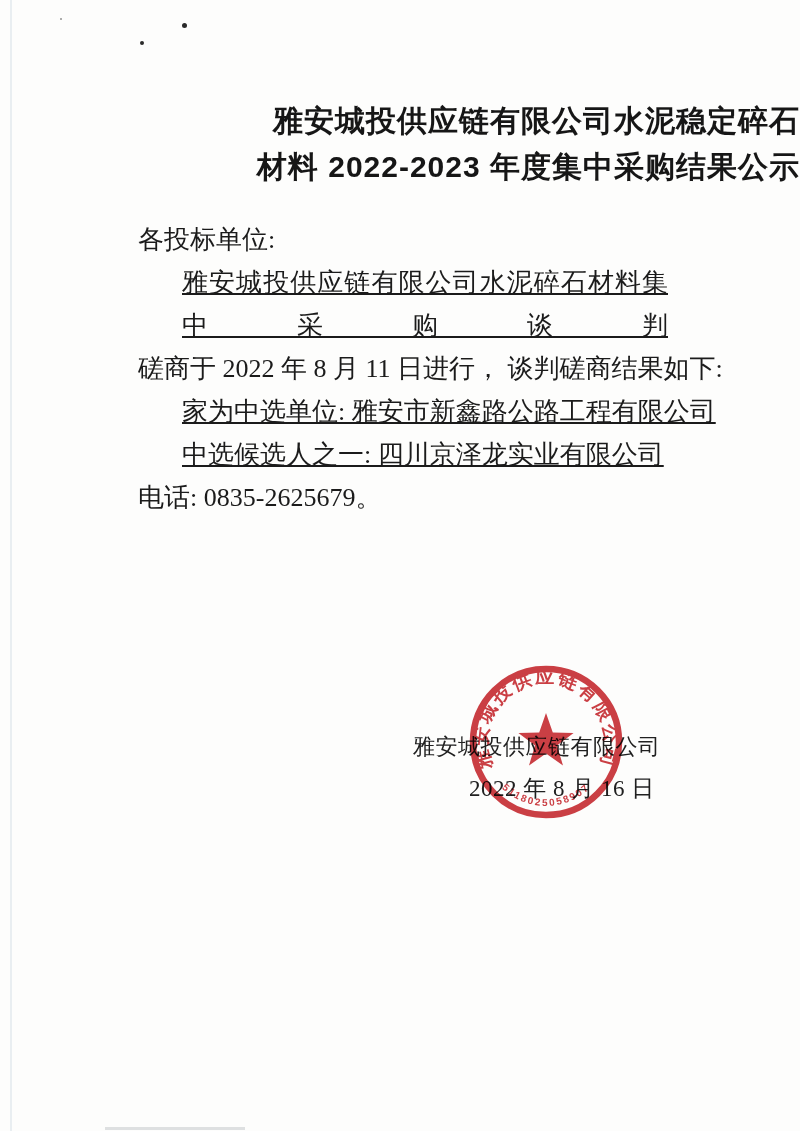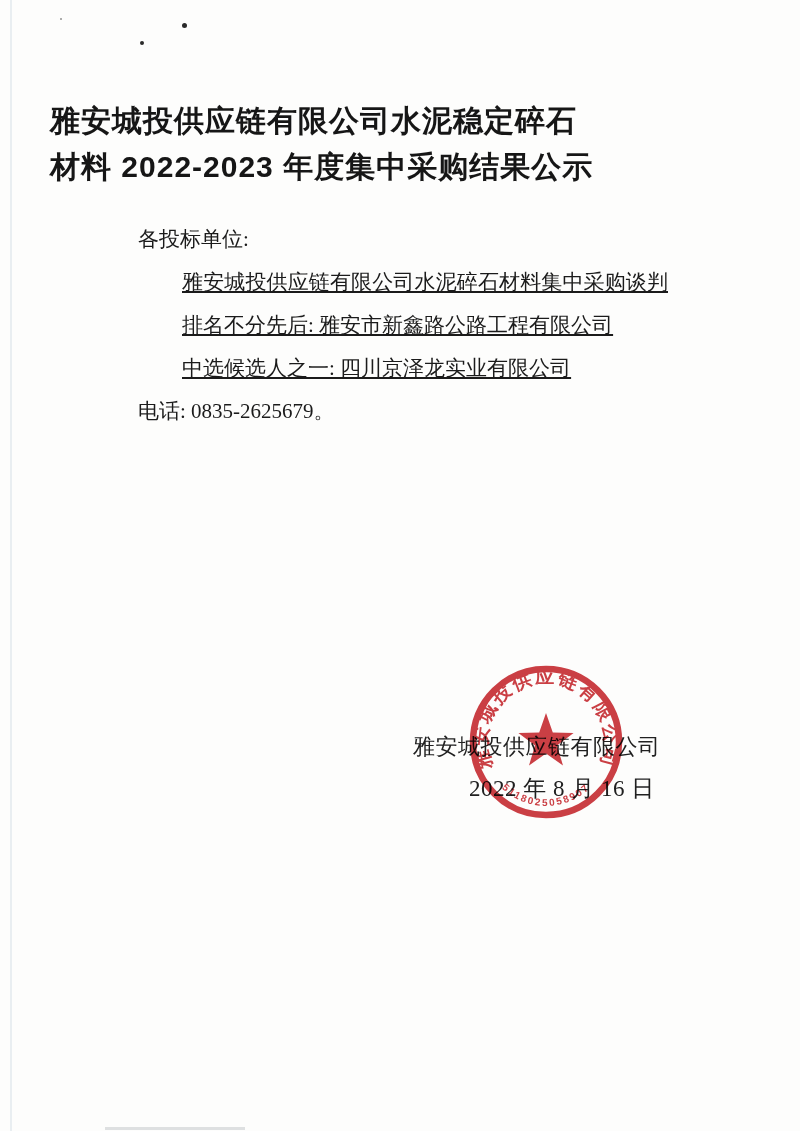--- a/index.html
+++ b/index.html
@@ -27,33 +27,33 @@
   }
   .speck { position: absolute; background: #2a2a2a; border-radius: 50%; }
   .speck-1 { left: 182px; top: 23px; width: 5px; height: 5px; }
   .speck-2 { left: 140px; top: 41px; width: 4px; height: 4px; }
   .speck-3 { left: 60px; top: 18px; width: 2px; height: 2px; opacity: .5; }
 
   
   .doc-title {
     position: absolute; top: 98px; left: 0; width: 800px;
     padding-left: 50px;
-    text-align: left;
+    text-align: right;
     font-family: "Liberation Sans", "DejaVu Sans", sans-serif;
     font-weight: 700;
     font-size: 30px;
     line-height: 46px;
     letter-spacing: 1px;
     color: #161616;
   }
 
   
   .doc-body {
     position: absolute; top: 218px; left: 138px; width: 530px;
-    font-size: 21px;
+    font-size: 26px;
     line-height: 43px;
     color: #1b1b1b;
   }
   .line { white-space: nowrap; }
   .line.indent { padding-left: 44px; text-decoration: underline; }
   .line.justify {
     white-space: normal;
     text-align: justify;
     text-align-last: justify;
   }
@@ -101,21 +101,22 @@
   <div class="speck speck-3"></div>
 
   <div class="doc-title">
     <div>雅安城投供应链有限公司水泥稳定碎石</div>
     <div>材料 2022-2023 年度集中采购结果公示</div>
   </div>
 
   <div class="doc-body">
     <div class="line">各投标单位:</div>
     <div class="line indent justify">雅安城投供应链有限公司水泥碎石材料集中采购谈判</div>
-    <div class="line indent">排名不分先后: 雅安市新鑫路公路工程有限公司</div>
+    <div class="line">磋商于 2022 年 8 月 11 日进行， 谈判磋商结果如下:</div>
+    <div class="line indent">家为中选单位: 雅安市新鑫路公路工程有限公司</div>
     <div class="line indent">中选候选人之一: 四川京泽龙实业有限公司</div>
     <div class="line">电话: 0835-2625679。</div>
   </div>
 
   <div class="sig-company">雅安城投供应链有限公司</div>
   <div class="sig-date">2022 年 8 月 16 日</div>
 
   <svg class="seal" viewBox="0 0 170 170" xmlns="http://www.w3.org/2000/svg">
     <defs>
       <path id="arcTop" d="M 29.6 105.2 A 59 59 0 1 1 140.4 105.2" fill="none"></path>

